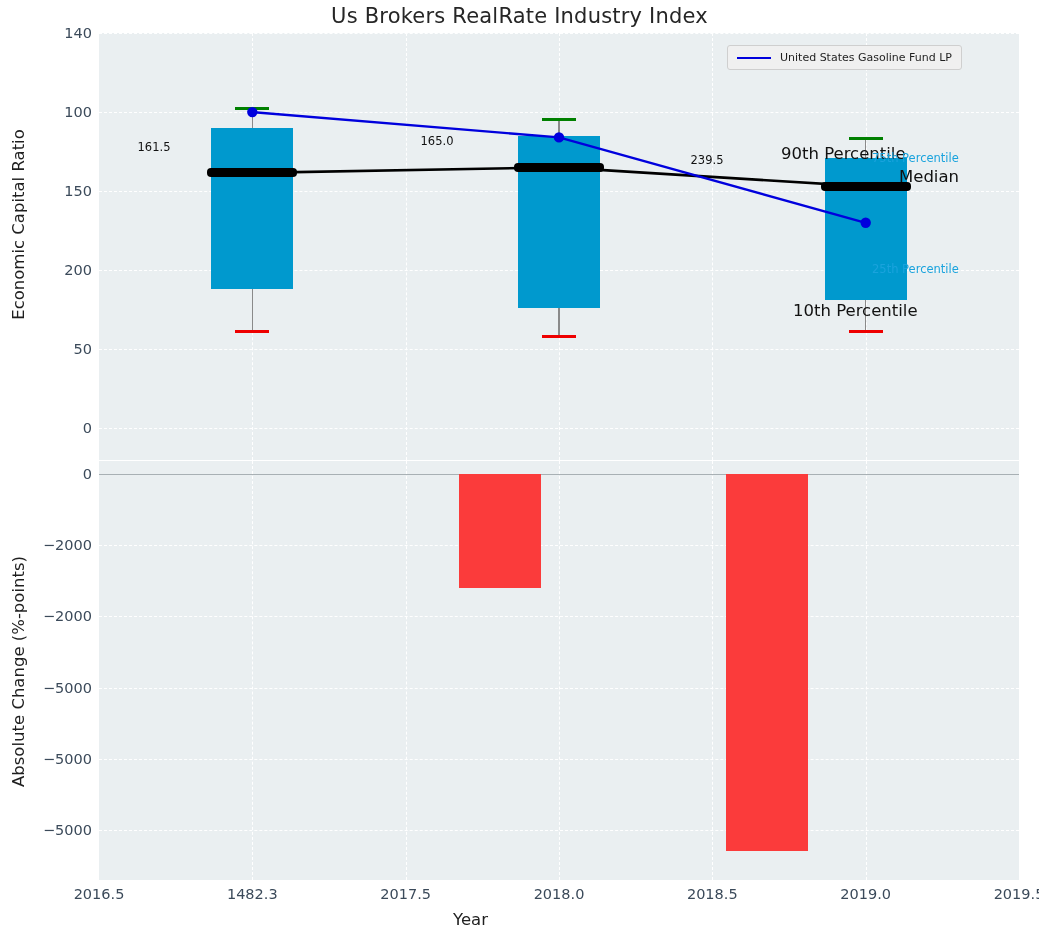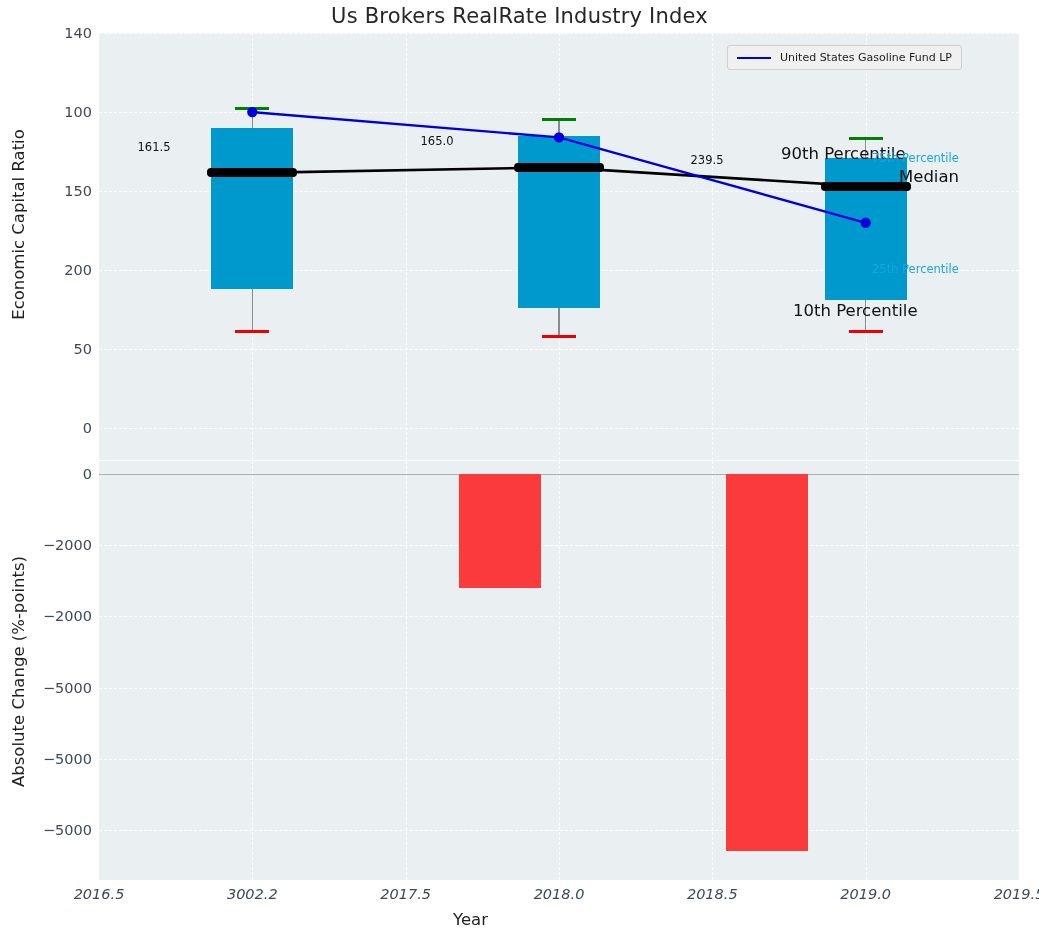--- a/index.html
+++ b/index.html
@@ -75,21 +75,20 @@
     transform: translateY(-50%);
     white-space: nowrap;
   }
   .xtick {
     position: absolute;
     top: 886px;
     font-size: 14.5px;
     color: #3b4a5a;
     transform: translateX(-50%);
     white-space: nowrap;
-    font-style: italic;
   }
   #ylabel-top {
     position: absolute;
     left: -172px;
     top: 215px;
     width: 380px;
     text-align: center;
     font-size: 16.5px;
     color: #1f1f1f;
     transform: rotate(-90deg);
@@ -289,21 +288,21 @@
   <div style="position:absolute; left:0px; top:461px; width:92px; height:419px;">
     <div class="ytick" style="top:12.8px">0</div>
     <div class="ytick" style="top:84.1px">−2000</div>
     <div class="ytick" style="top:155.4px">−2000</div>
     <div class="ytick" style="top:226.6px">−5000</div>
     <div class="ytick" style="top:297.9px">−5000</div>
     <div class="ytick" style="top:369.2px">−5000</div>
   </div>
 
   <div class="xtick" style="left:99px">2016.5</div>
-  <div class="xtick" style="left:252.3px">3002.2</div>
+  <div class="xtick" style="left:252.3px">1482.3</div>
   <div class="xtick" style="left:405.7px">2017.5</div>
   <div class="xtick" style="left:559px">2018.0</div>
   <div class="xtick" style="left:712.3px">2018.5</div>
   <div class="xtick" style="left:865.7px">2019.0</div>
   <div class="xtick" style="left:1019px">2019.5</div>
 
   <div id="ylabel-top">Economic Capital Ratio</div>
   <div id="ylabel-bottom">Absolute Change (%-points)</div>
   <div id="xlabel">Year</div>
 

